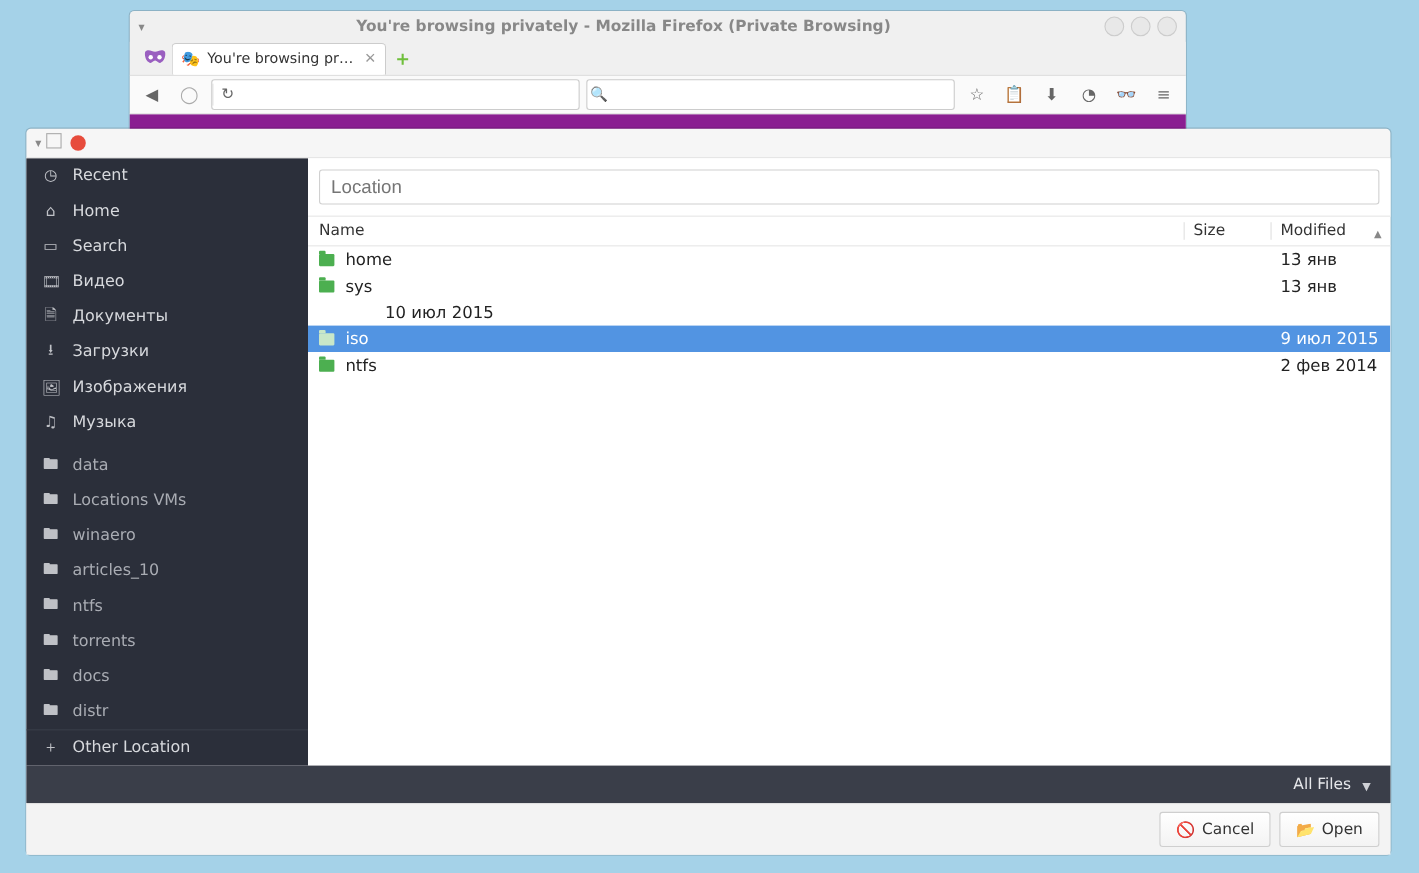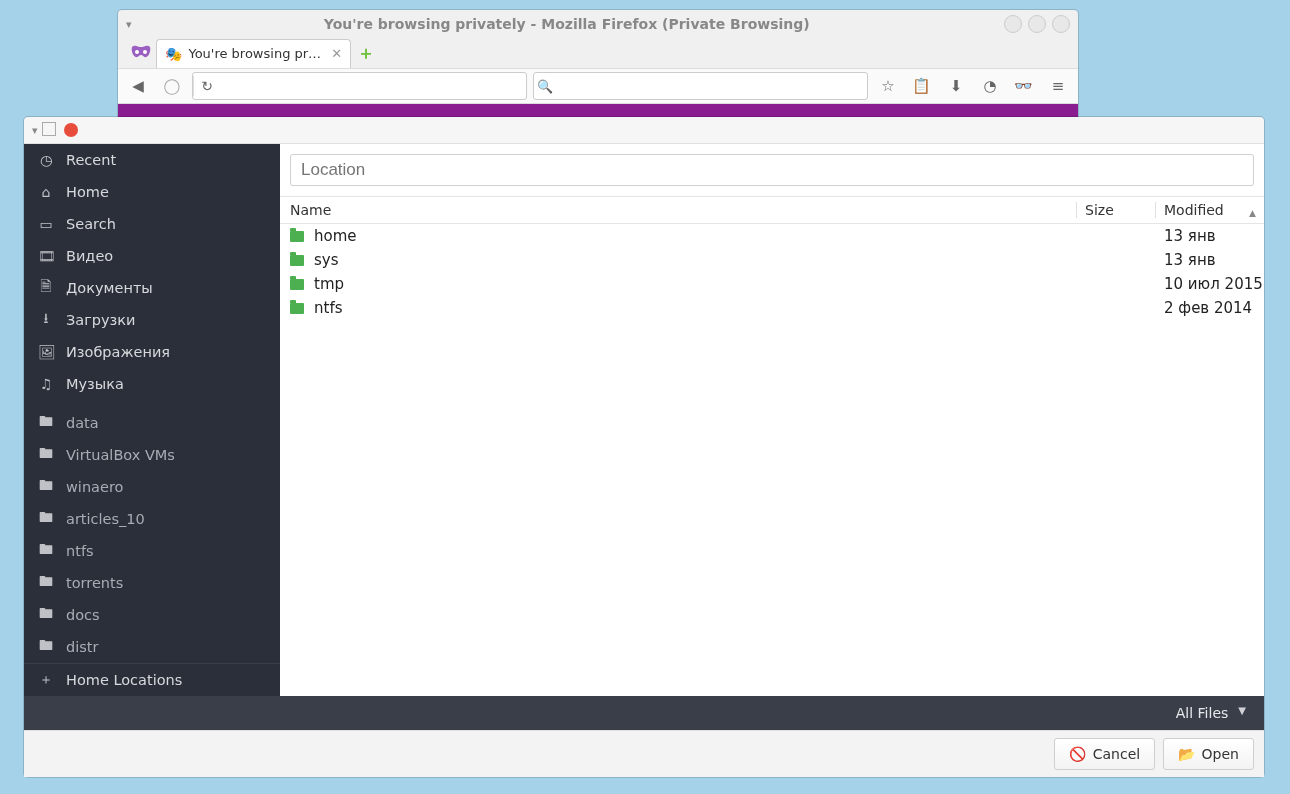--- a/index.html
+++ b/index.html
@@ -49,21 +49,21 @@
 .row{display:flex;align-items:center;height:24px;font-size:15px;color:#222}
 .row.sel{background:#5294e2;color:#fff}
 .r-name{flex:1;display:flex;align-items:center;gap:10px;padding-left:10px}
 .r-size{width:70px}
 .r-mod{width:100px}
 .fld{width:14px;height:11px;background:#4caf50;border-radius:1px;position:relative;display:inline-block}
 .fld:before{content:"";position:absolute;top:-3px;left:0;width:6px;height:3px;background:#4caf50;border-radius:1px 1px 0 0}
 .row.sel .fld{background:#c9e7c8}
 .row.sel .fld:before{background:#c9e7c8}
 .filterbar{height:34px;background:#3a3e49;display:flex;align-items:center;justify-content:flex-end;padding:0 10px}
-.filterbtn{display:flex;align-items:flex-start;gap:10px;color:#e6e7ea;font-size:14px;padding:4px 8px;border-radius:3px}
+.filterbtn{display:flex;align-items:flex-end;gap:10px;color:#e6e7ea;font-size:14px;padding:4px 8px;border-radius:3px}
 .filterbtn .arrow{font-size:10px;color:#cfd1d6}
 .actionbar{height:46px;display:flex;align-items:center;justify-content:flex-end;gap:8px;padding:0 10px;border-top:1px solid #e0e0e0;background:#f3f3f3}
 .btn{height:30px;padding:0 14px;border:1px solid #cfcfcf;border-radius:3px;background:linear-gradient(#fff,#f3f3f3);display:flex;align-items:center;gap:6px;font-size:14px;color:#333}
 .ci{font-size:14px}
 .ci.cancel{color:#d9534f}
 .ci.open{color:#3c763d}
 .close-red{width:14px;height:14px;border-radius:50%;background:#e74c3c;display:inline-block}
 .sq{width:12px;height:12px;border:1px solid #aaa;display:inline-block}
 </style>
 </head>
@@ -157,21 +157,21 @@
           </div>
         </div>
       <div class="sb-sep"></div>
       <div id="sb-bmk">
           <div class="sb-item dim">
             <span class="sb-icon">🖿</span>
             <span>data</span>
           </div>
           <div class="sb-item dim">
             <span class="sb-icon">🖿</span>
-            <span>VirtualBox VMs</span>
+            <span>Locations VMs</span>
           </div>
           <div class="sb-item dim">
             <span class="sb-icon">🖿</span>
             <span>winaero</span>
           </div>
           <div class="sb-item dim">
             <span class="sb-icon">🖿</span>
             <span>articles_10</span>
           </div>
           <div class="sb-item dim">
@@ -187,21 +187,21 @@
             <span>docs</span>
           </div>
           <div class="sb-item dim">
             <span class="sb-icon">🖿</span>
             <span>distr</span>
           </div>
         </div>
       <div class="sb-other">
         <div class="sb-item">
           <span class="sb-icon">＋</span>
-          <span>Home Locations</span>
+          <span>Other Location</span>
         </div>
       </div>
     </div>
 
     <div class="main">
       <div class="loc-wrap">
         <div class="loc">
           <input placeholder="Location" style="">
         </div>
       </div>
@@ -224,26 +224,30 @@
           </div>
           <div class="row">
             <div class="r-name">
               <span class="fld"></span>
               <span>sys</span>
             </div>
             <div class="r-size"></div>
             <div class="r-mod">13 янв</div>
           </div>
           <div class="row">
-            <div class="r-name">
-              <span class="fld"></span>
-              <span>tmp</span>
-            </div>
             <div class="r-size"></div>
             <div class="r-mod">10 июл 2015</div>
+          </div>
+          <div class="row sel">
+            <div class="r-name">
+              <span class="fld"></span>
+              <span>iso</span>
+            </div>
+            <div class="r-size"></div>
+            <div class="r-mod">9 июл 2015</div>
           </div>
           <div class="row">
             <div class="r-name">
               <span class="fld"></span>
               <span>ntfs</span>
             </div>
             <div class="r-size"></div>
             <div class="r-mod">2 фев 2014</div>
           </div>
         </div>

